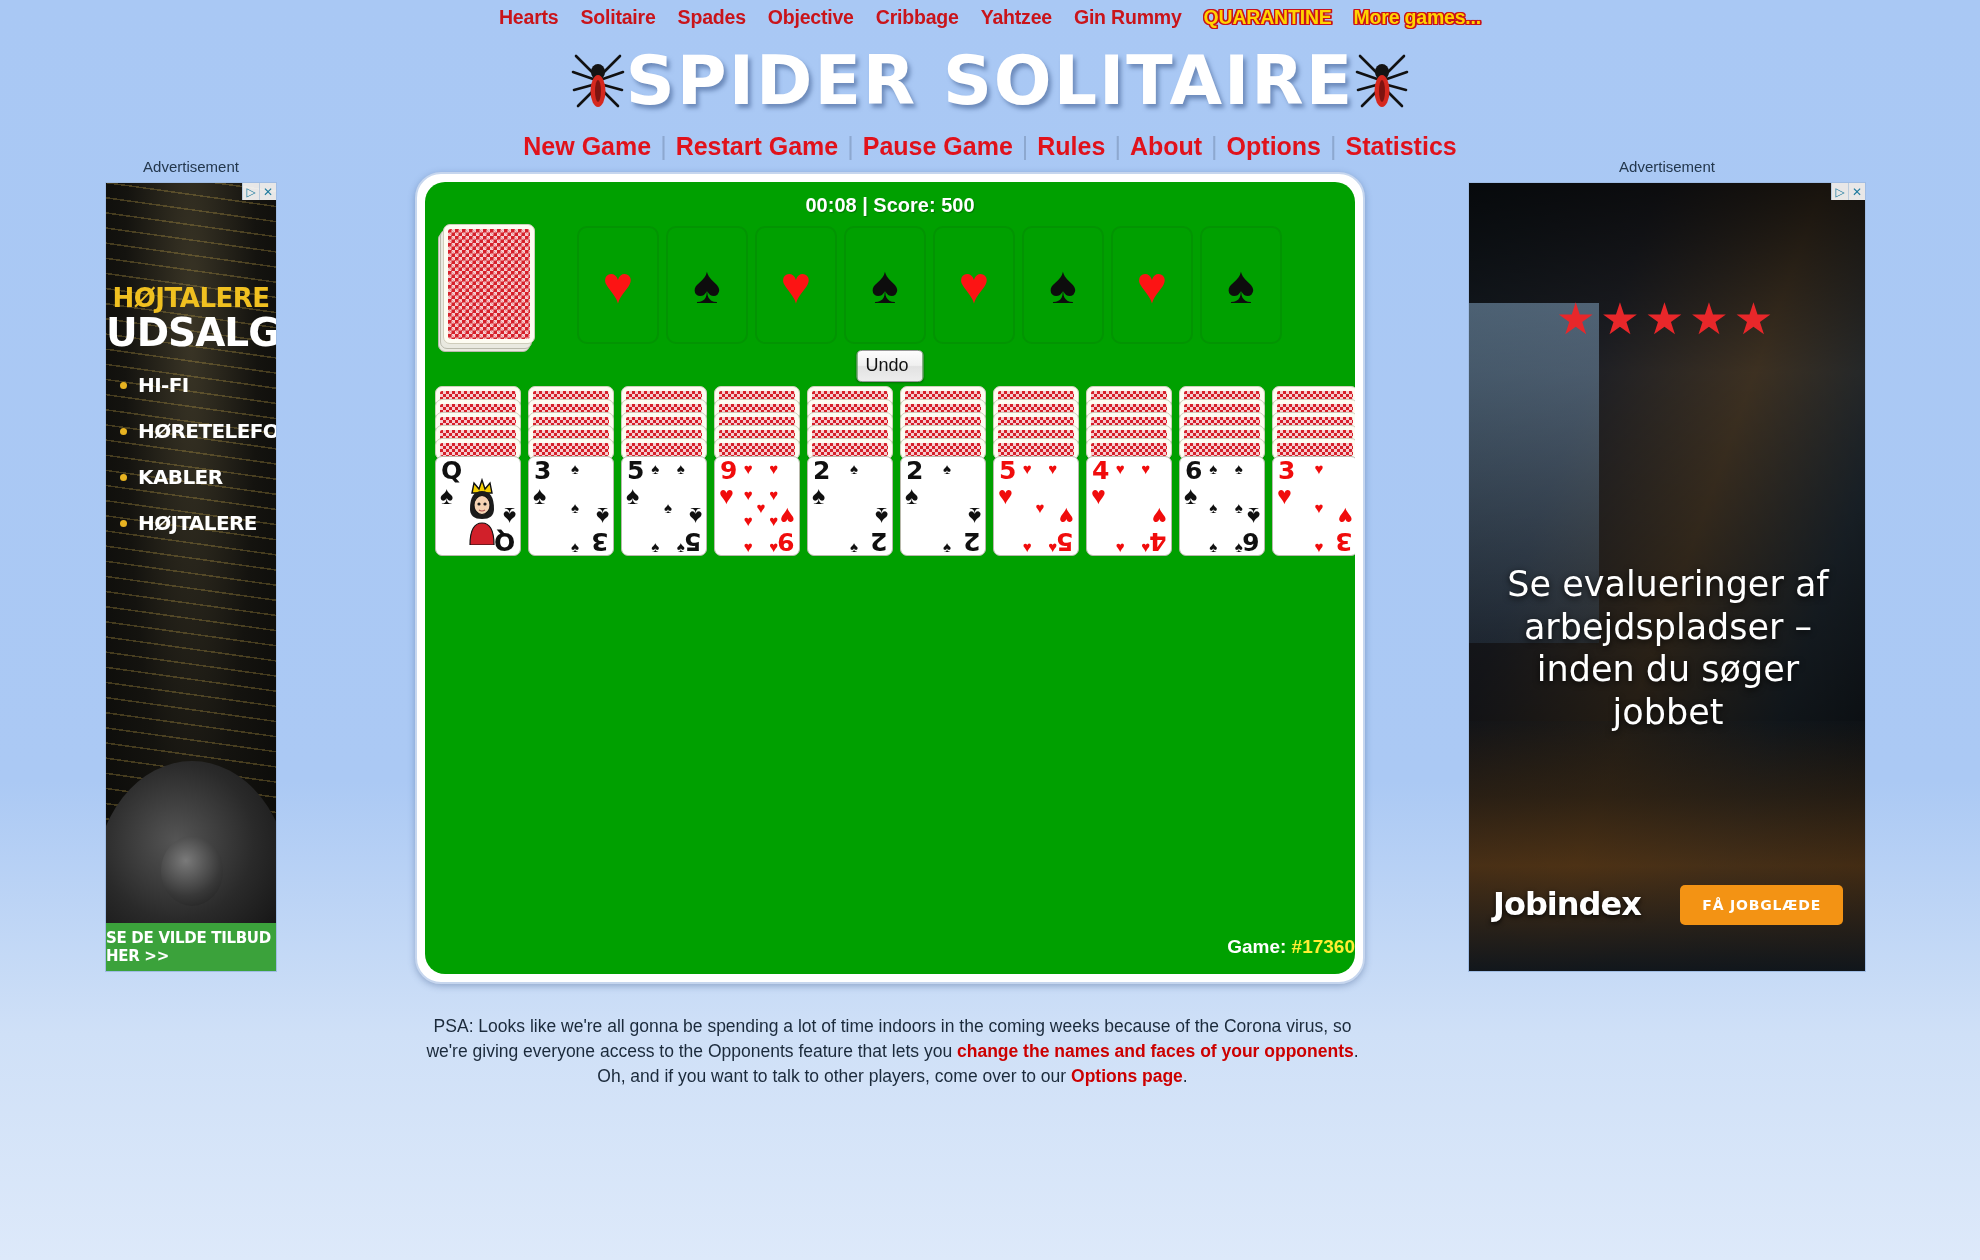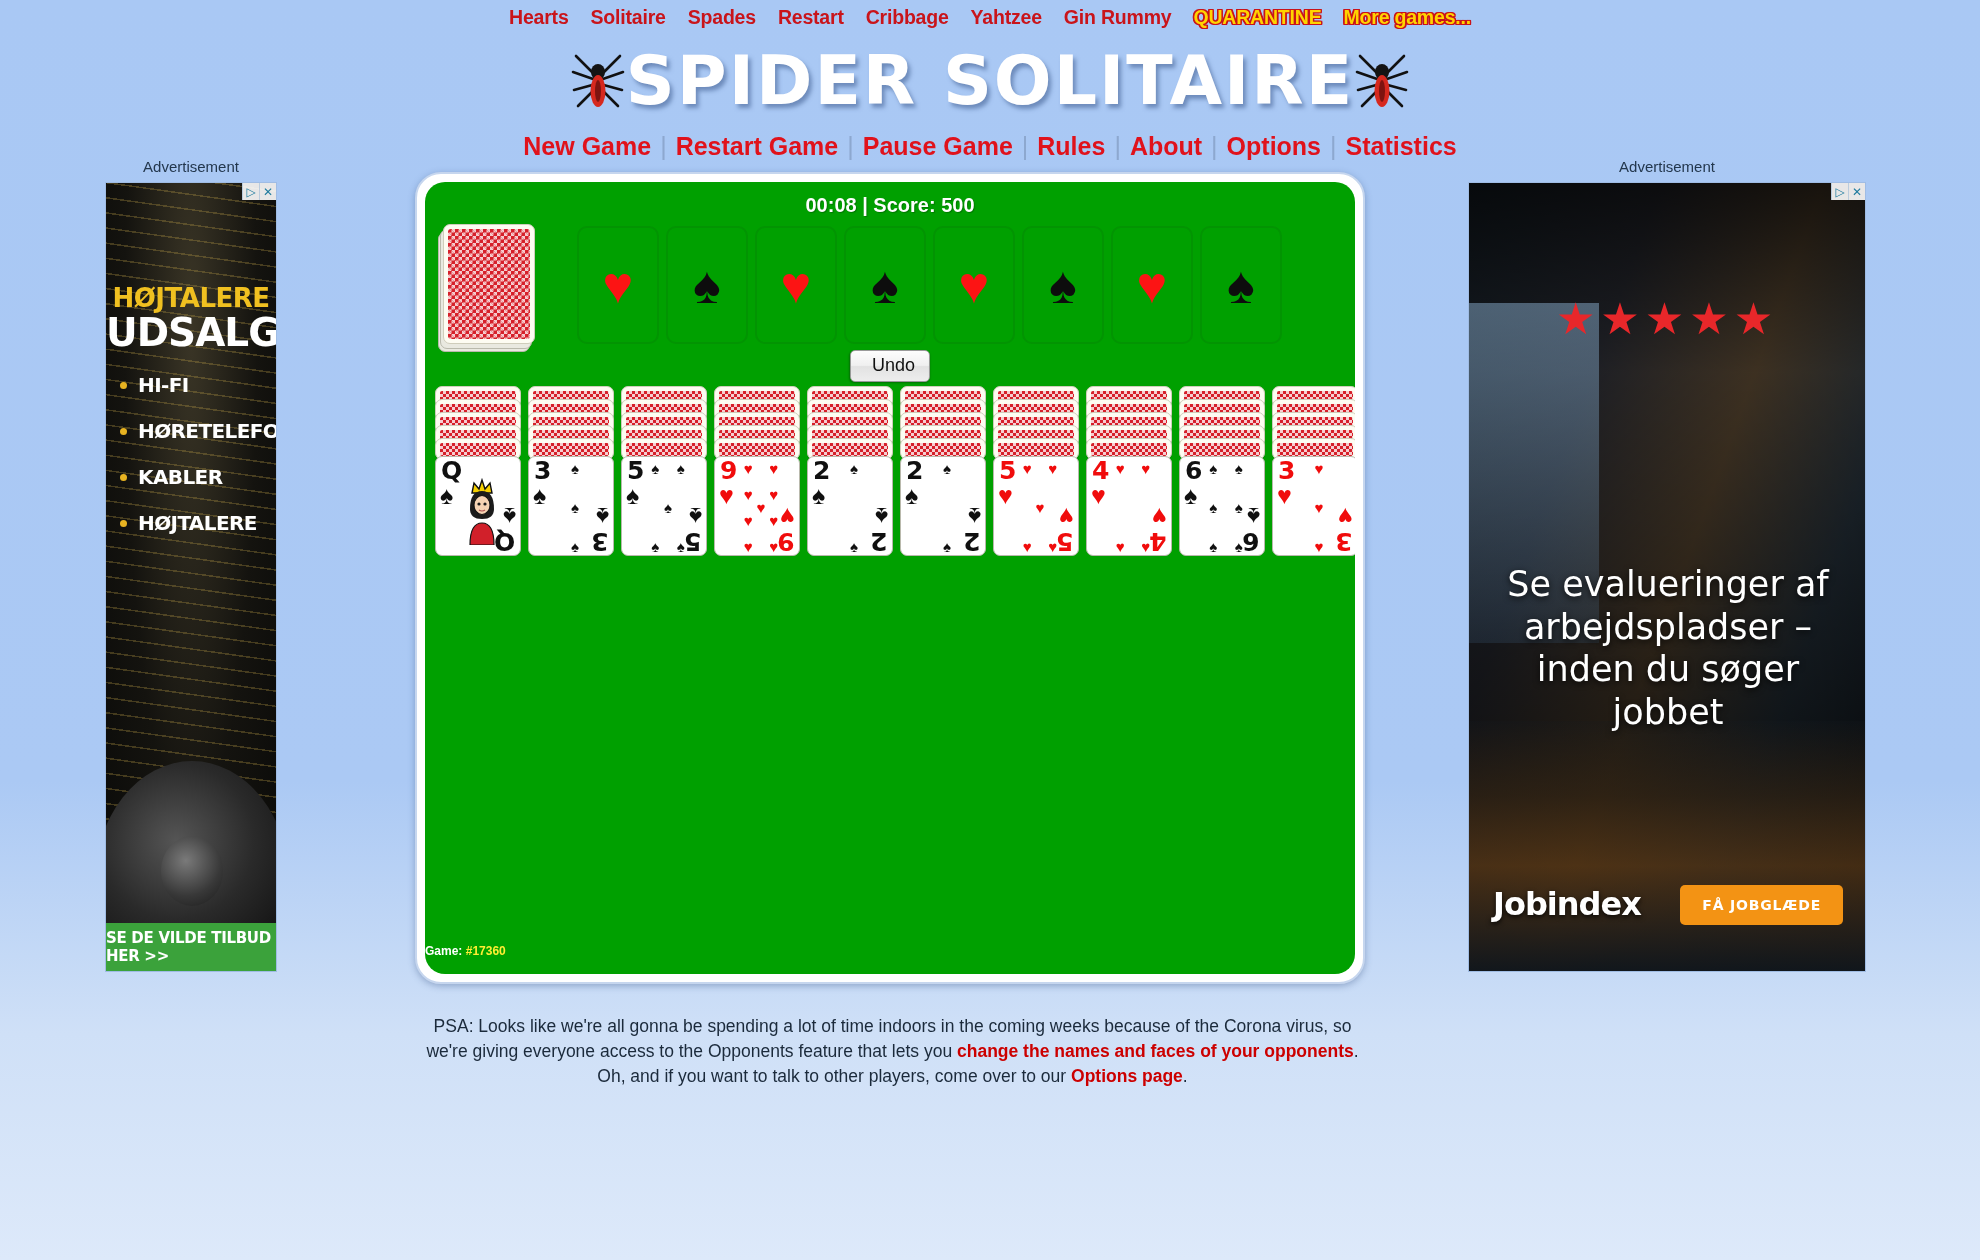--- a/index.html
+++ b/index.html
@@ -107,21 +107,21 @@
     border: 2px solid #029402; border-radius: 10px;
     display: flex; align-items: center; justify-content: center;
     font-size: 52px; line-height: 1;
   }
   .found-slot.red { color: #fc1414; }
   .found-slot.black { color: #0d0d0d; }
 
   
   #undo {
     position: absolute; left: 50%; transform: translateX(-50%); top: 168px;
-    padding: 4px 14px 5px 21px; font-size: 18px;
+    padding: 4px 14px 5px 8px; font-size: 18px;
     font-family: "Liberation Sans", sans-serif;
     background: linear-gradient(180deg,#fdfdfd 0%,#f0f0f0 48%,#e2e2e2 52%,#ededed 100%);
     border: 1px solid #9a9a9a; border-radius: 5px; color: #111;
     box-shadow: 0 1px 2px rgba(0,0,0,.3);
     cursor: pointer;
   }
 
   
   #tableau {
     position: absolute; left: 10px; top: 204px;
@@ -177,21 +177,21 @@
     transform: translate(-50%,-50%);
   }
   .faceup .court {
     position: absolute; left: 24px; top: 18px; width: 44px; height: 70px;
   }
   .red { color: #f00c0c; }
   .black { color: #101010; }
 
   #gameno {
     position: absolute; left: 0; bottom: 16px; width: 100%;
-    text-align: left; font-size: 12px; font-weight: bold; color: #ffffff;
+    text-align: right; font-size: 19px; font-weight: bold; color: #ffffff;
   }
   #gameno .num { color: #ffee33; }
 
   
   .adlabel {
     position: absolute; font-size: 15px; color: #23374d;
     font-family: "Liberation Sans", sans-serif;
   }
   .adbox { position: absolute; border: 1px solid #9fbce4; overflow: hidden; }
   .adchoices {
@@ -331,21 +331,21 @@
 </style>
 </head>
 <body>
 
 <div id="page">
 
   <nav id="topnav">
     <a>Hearts</a>
     <a>Solitaire</a>
     <a>Spades</a>
-    <a>Restart</a>
+    <a>Objective</a>
     <a>Cribbage</a>
     <a>Yahtzee</a>
     <a>Gin Rummy</a>
     <a class="hilite">QUARANTINE</a>
     <a class="hilite">More games...</a>
   </nav>
 
   <div id="titlewrap">
     <span class="spider">
       <svg viewBox="0 0 56 70" width="56" height="70">

